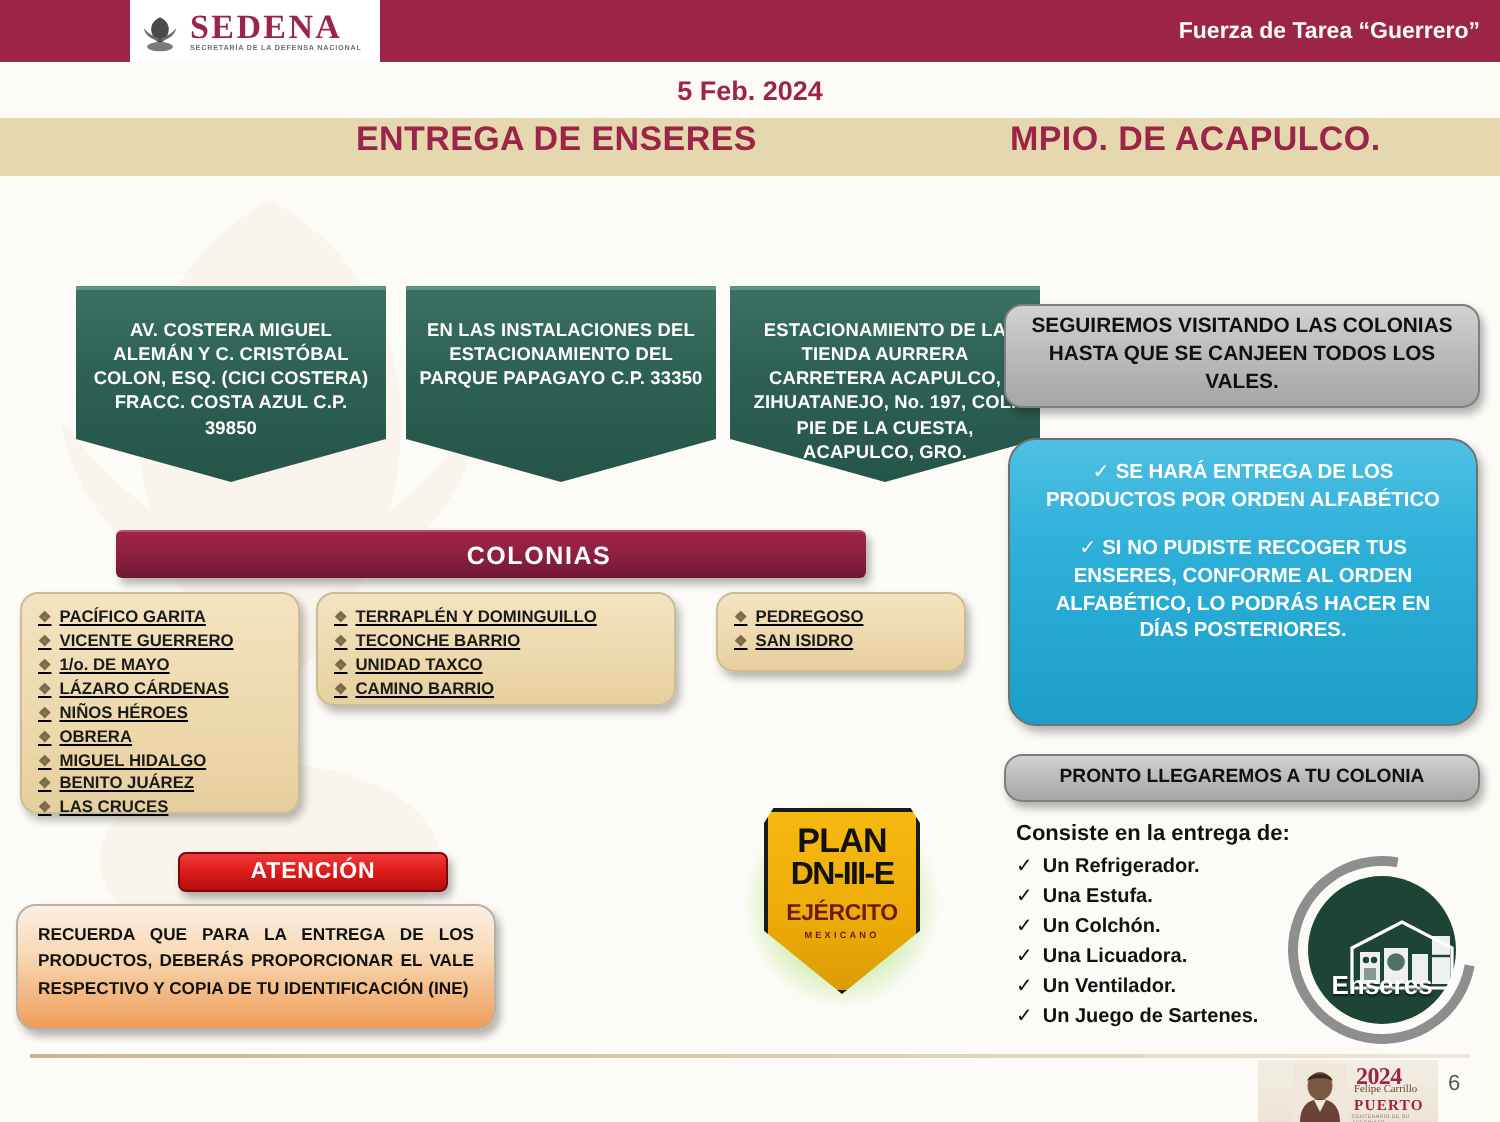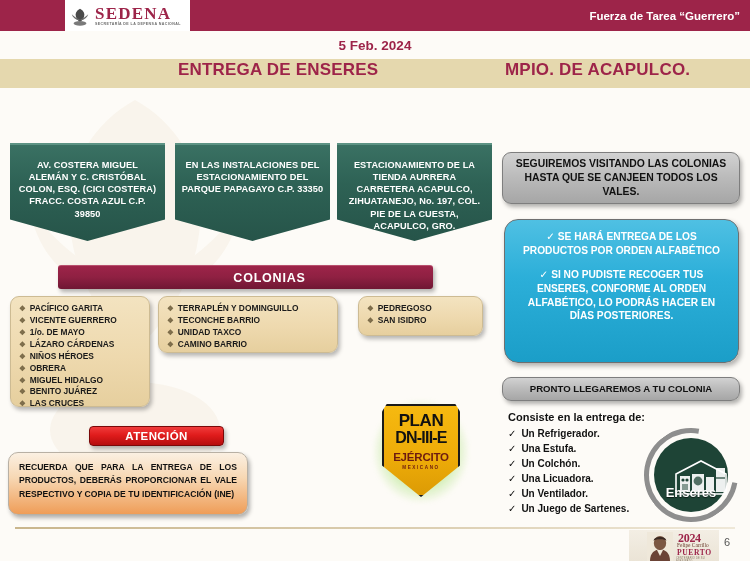--- a/index.html
+++ b/index.html
@@ -103,20 +103,21 @@
   
   .pt-box {
     position: absolute;
     background: linear-gradient(to bottom, #3a7163 0%, #2e6255 40%, #265449 100%);
     border-top: 2px solid #5d9384;
     box-shadow: 2px 3px 4px rgba(0,0,0,0.35);
     clip-path: polygon(0 0, 100% 0, 100% 78%, 50% 100%, 0 78%);
     display: flex; align-items: flex-start; justify-content: center;
     padding: 14px 6px 0 6px;
     text-align: center;
+    margin-left: 28px;
   }
   .pt-box .txt {
     color: #ffffff; font-size: 9.2px; font-weight: bold;
     line-height: 1.32; letter-spacing: 0.1px;
   }
   #pt0 { left: 10px;  top: 143px; width: 155px; height: 98px; }
   #pt1 { left: 175px; top: 143px; width: 155px; height: 98px; }
   #pt2 { left: 337px; top: 143px; width: 155px; height: 98px; }
 
   
@@ -134,20 +135,21 @@
   }
 
   
   .col-box {
     position: absolute;
     background: linear-gradient(to bottom, #f3e3c0 0%, #eed9ae 55%, #e6cf9e 100%);
     border: 1.4px solid #cdbb93;
     border-radius: 9px;
     box-shadow: 2px 3px 4px rgba(0,0,0,0.28);
     padding: 6px 6px 6px 8px;
+    text-decoration: underline;
   }
   .col-box ul { list-style: none; }
   .col-box li {
     font-size: 8.4px; font-weight: bold; color: #1a1a1a;
     line-height: 1.42; white-space: nowrap;
   }
   .col-box li .dia { color: #7a6a48; margin-right: 4px; font-size: 7.5px; }
   #cb0 { left: 10px;  top: 296px; width: 140px; height: 111px; }
   #cb1 { left: 158px; top: 296px; width: 180px; height: 57px; }
   #cb2 { left: 358px; top: 296px; width: 125px; height: 40px; }

